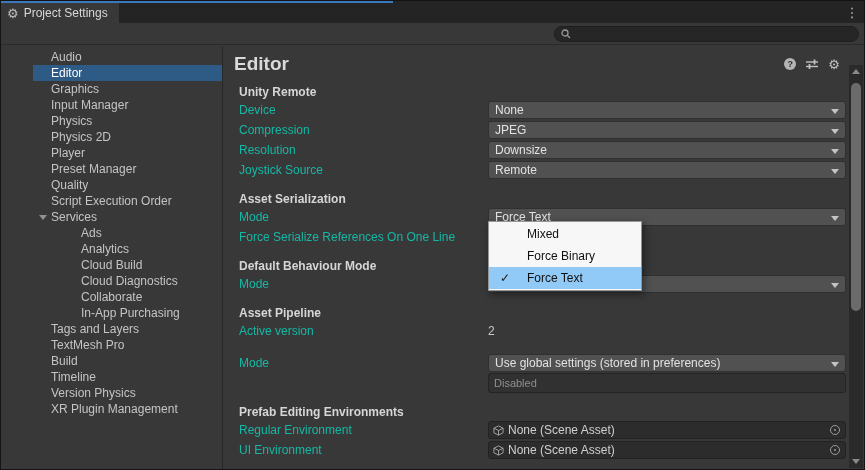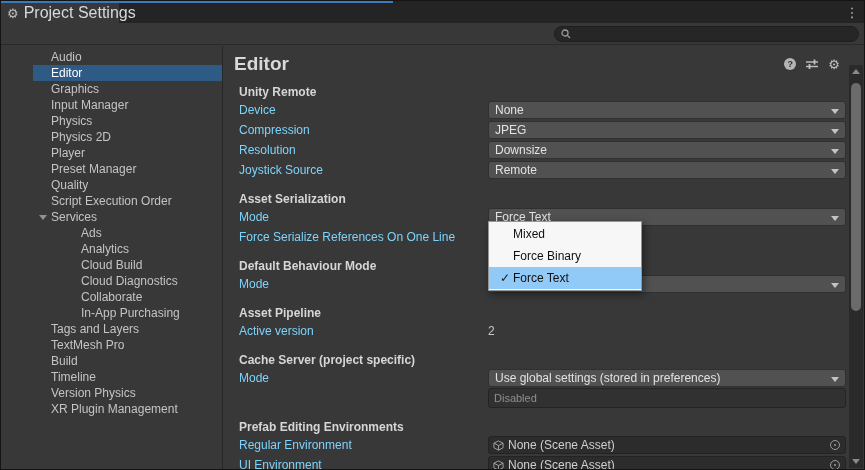--- a/index.html
+++ b/index.html
@@ -12,21 +12,21 @@
     border:1px solid #141414;
     font-size:12px; color:#c8c8c8;
   }
 
   
   .tabbar { position:absolute; top:0; left:0; right:0; height:22px; background:#242424; }
   .tab-accent { position:absolute; top:0; left:0; width:392px; height:2px; background:#3a79bb; }
   .tab { position:absolute; top:2px; left:0; width:118px; height:20px;
          background:#383838; display:flex; align-items:center; padding-left:6px; gap:5px; cursor:default; }
   .tab-gear { font-size:13px; color:#bdbdbd; line-height:1; }
-  .tab-label { color:#d8d8d8; font-size:16px; white-space:nowrap; }
+  .tab-label { color:#d8d8d8; font-size:12px; white-space:nowrap; }
   .kebab { position:absolute; top:0; right:4px; height:22px; width:16px;
            display:flex; align-items:center; justify-content:center;
            color:#c2c2c2; font-size:13px; letter-spacing:0; }
 
   
   .toolbar { position:absolute; top:22px; left:0; right:0; height:22px;
              background:#383838; border-bottom:1px solid #2a2a2a; }
   .searchbox { position:absolute; top:3px; left:553px; width:305px; height:16px;
                background:#262626; border:1px solid #1e1e1e; border-radius:8px;
                display:flex; align-items:center; padding:0 6px; gap:4px; }
@@ -53,21 +53,21 @@
   .header-icons { display:flex; align-items:center; gap:9px; }
   .help-icon { width:12px; height:12px; border-radius:50%; background:#b4b4b4;
                color:#2e2e2e; font-size:9px; font-weight:bold; text-align:center; line-height:12px; display:block; }
   .gear-glyph { font-size:13px; color:#c0c0c0; line-height:1; }
 
   .sections { padding:0 20px 0 15px; }
   .section { margin-top:12px; }
   .section:first-child { margin-top:8px; }
   .section-title { height:15px; line-height:15px; font-weight:bold; color:#d6d6d6; }
   .row { height:20px; display:flex; align-items:center; }
-  .row-label { width:249px; flex:0 0 249px; color:#7dd3fc; white-space:nowrap; overflow:hidden; }
+  .row-label { width:249px; flex:0 0 249px; color:#14b8a6; white-space:nowrap; overflow:hidden; }
   .row-control { width:358px; flex:0 0 358px; display:flex; align-items:center; }
 
   .dropdown { position:relative; width:100%; height:18px; background:#515151;
               border:1px solid #303030; border-radius:3px; display:flex; align-items:center;
               padding:0 18px 0 6px; cursor:default; }
   .dd-value { color:#e2e2e2; font-size:12px; white-space:nowrap; overflow:hidden; }
   .dd-arrow { position:absolute; right:6px; top:7px; width:0; height:0;
               border-left:4px solid transparent; border-right:4px solid transparent;
               border-top:5px solid #c4c4c4; }
 
@@ -95,21 +95,21 @@
             border-bottom:5px solid #8a8a8a; }
   .tri-down { width:0; height:0; border-left:4px solid transparent; border-right:4px solid transparent;
             border-top:5px solid #8a8a8a; }
   .scroll-thumb { position:absolute; left:2px; width:10px; top:18px; height:228px;
             background:#6b6b6b; border-radius:5px; }
 
   
   .popup { position:absolute; left:487px; top:220px; width:154px;
            background:#f7f7f7; border:1px solid #969696;
            box-shadow:2px 3px 8px rgba(0,0,0,0.45); z-index:50; padding:1px 0; }
-  .popup-item { position:relative; height:22px; line-height:22px; padding-left:24px;
+  .popup-item { position:relative; height:22px; line-height:22px; padding-left:38px;
                 color:#101010; font-size:12px; cursor:default; white-space:nowrap; }
   .popup-item.highlight { background:#91c9f7; }
   .popup-check { position:absolute; left:11px; top:0; color:#222222; font-size:12px; }
 </style>
 </head>
 <body>
 
 <div id="window">
 
   <div class="tabbar">
@@ -244,21 +244,20 @@
         <div class="section">
           <div class="section-title">Asset Pipeline</div>
           <div class="row">
             <span class="row-label">Active version</span>
             <span class="row-control">
               <span class="value-text">2</span>
             </span>
           </div>
         </div>
         <div class="section">
-          <div class="section-title">Cache Server (project specific)</div>
           <div class="row">
             <span class="row-label">Mode</span>
             <span class="row-control">
               <div class="dropdown">
                 <span class="dd-value">Use global settings (stored in preferences)</span>
                 <span class="dd-arrow"></span>
               </div>
             </span>
           </div>
           <div class="row">

